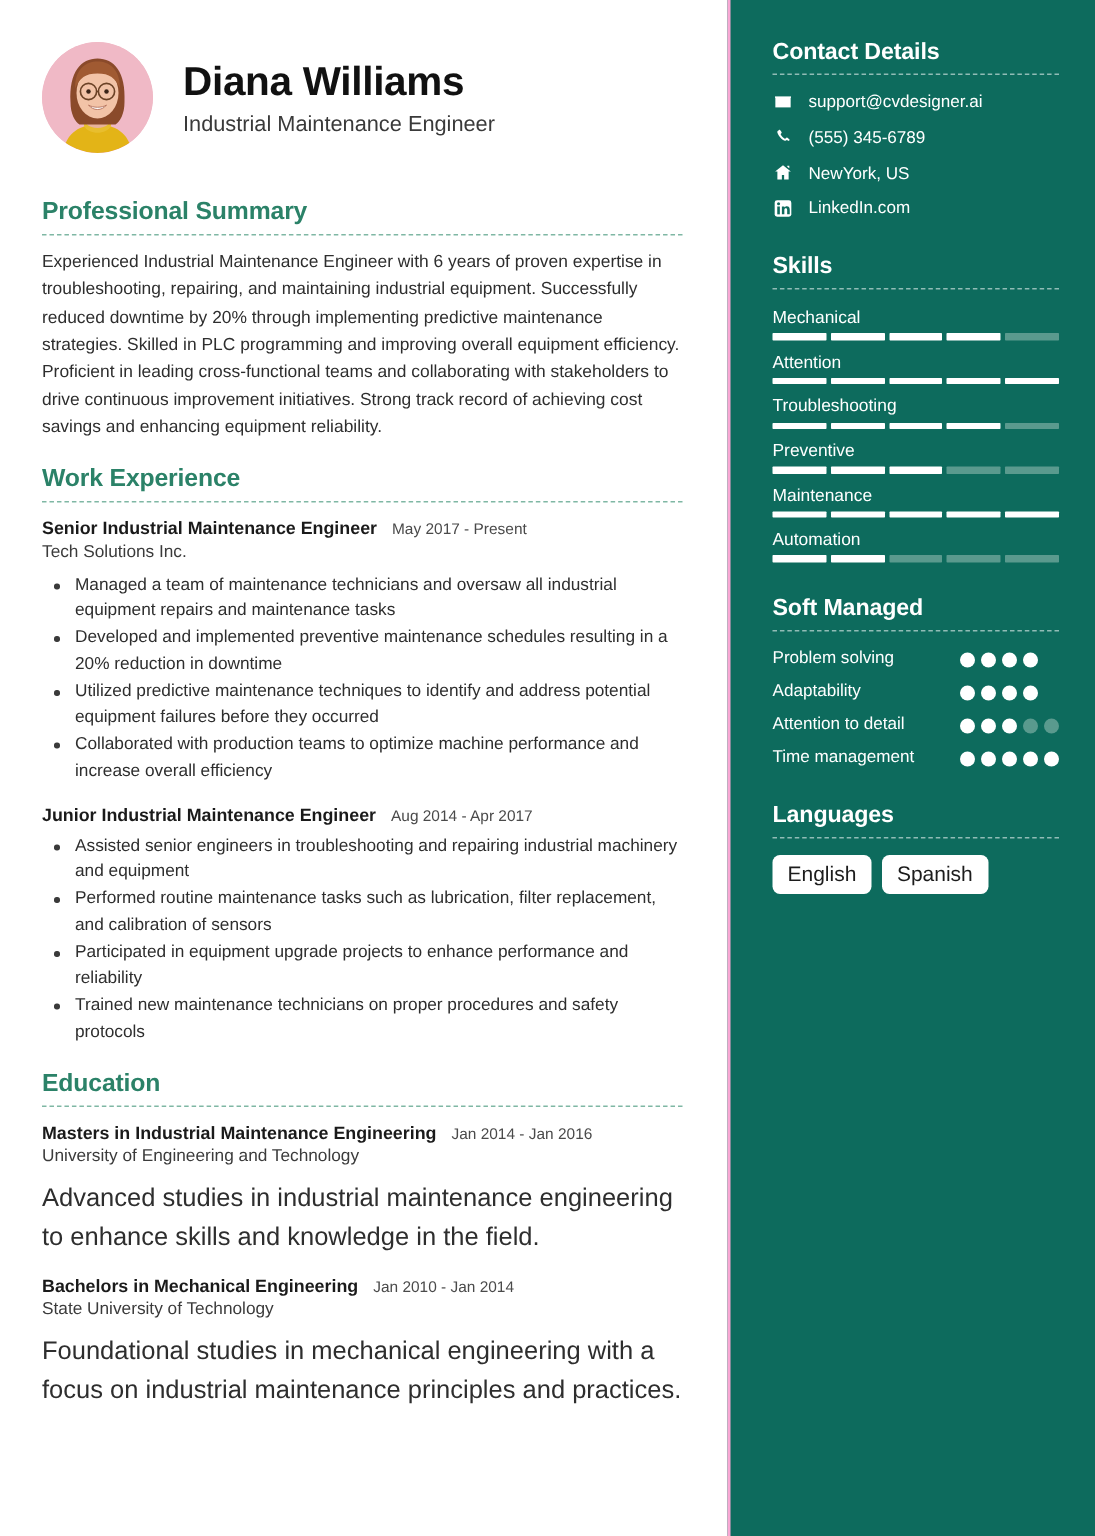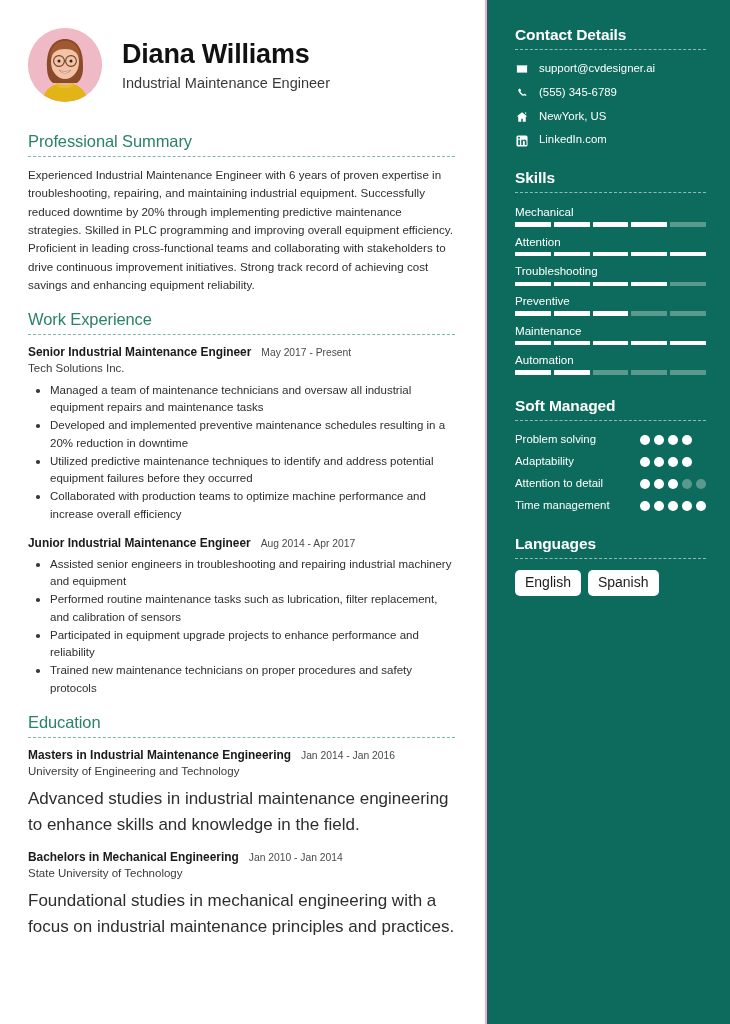--- a/index.html
+++ b/index.html
@@ -59,21 +59,21 @@
     font-size: 14.5px;
     color: #3a3a3a;
     margin-top: 5px;
     line-height: 1.2;
   }
 
   
   .section { margin-bottom: 16px; }
   .sec-title {
     font-size: 16.5px;
-    font-weight: normal;
+    font-weight: bold;
     color: #2b8268;
     letter-spacing: -0.1px;
     padding-bottom: 5px;
   }
   .sec-rule {
     border-top: 1.6px dashed #7fb7a4;
     margin-bottom: 9px;
   }
 
   .summary-text {
@@ -160,21 +160,21 @@
   }
   .side-rule {
     border-top: 1.5px dashed rgba(255,255,255,0.55);
     margin-bottom: 11px;
   }
 
   
   .contact-list { list-style: none; }
   .contact-item {
     display: flex;
-    align-items: flex-end;
+    align-items: flex-start;
     gap: 11px;
     font-size: 11.4px;
     color: #ffffff;
     margin-bottom: 9px;
     line-height: 1.3;
   }
   .contact-icon {
     flex: 0 0 13px;
     width: 13px;
     height: 13px;

